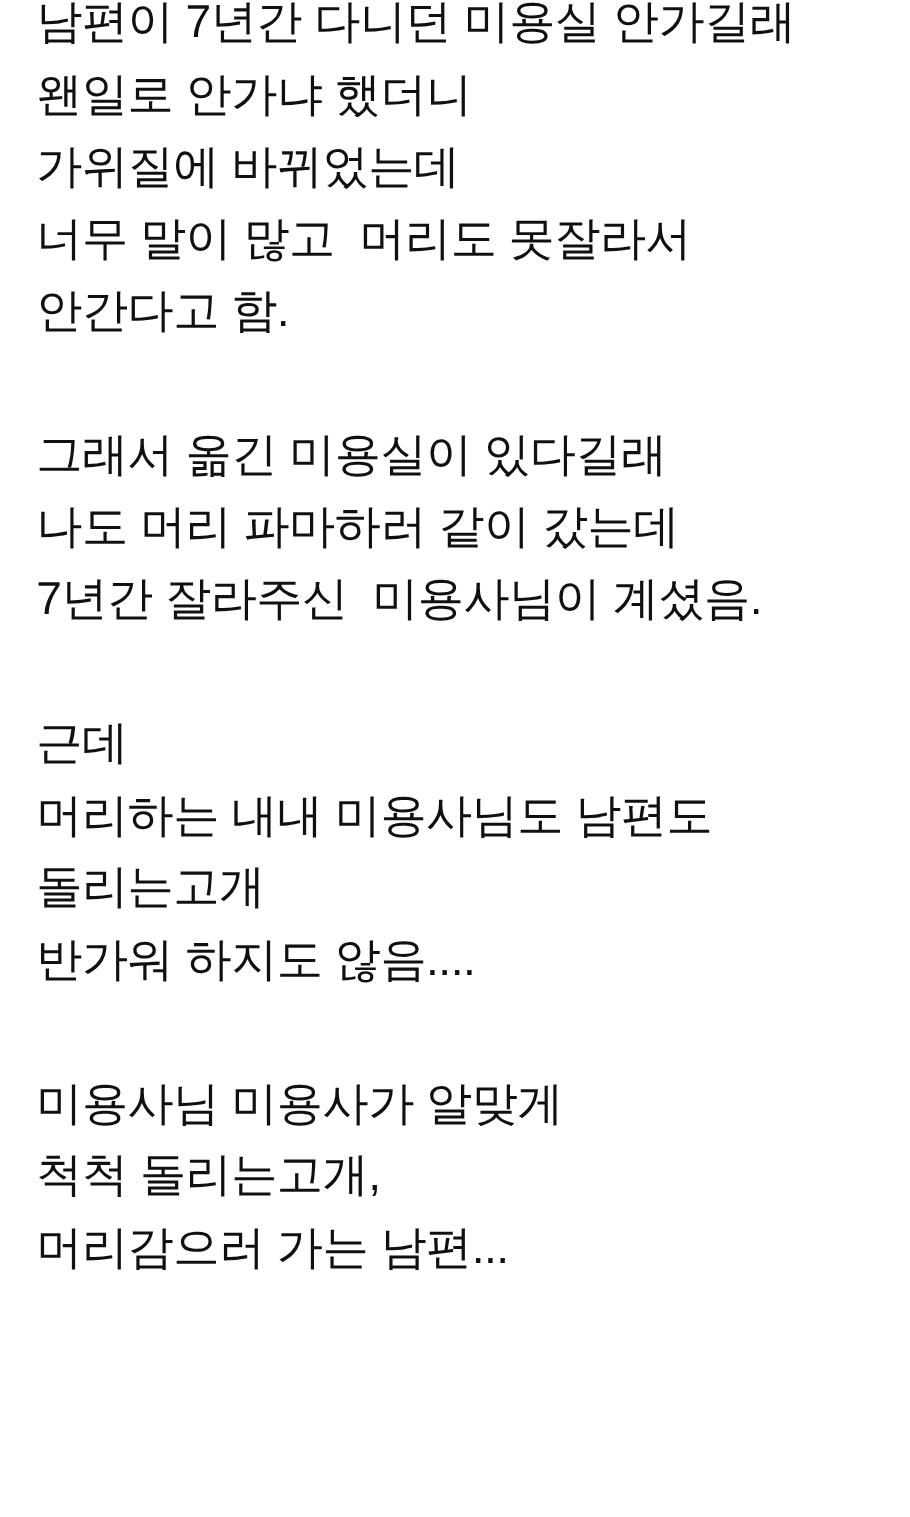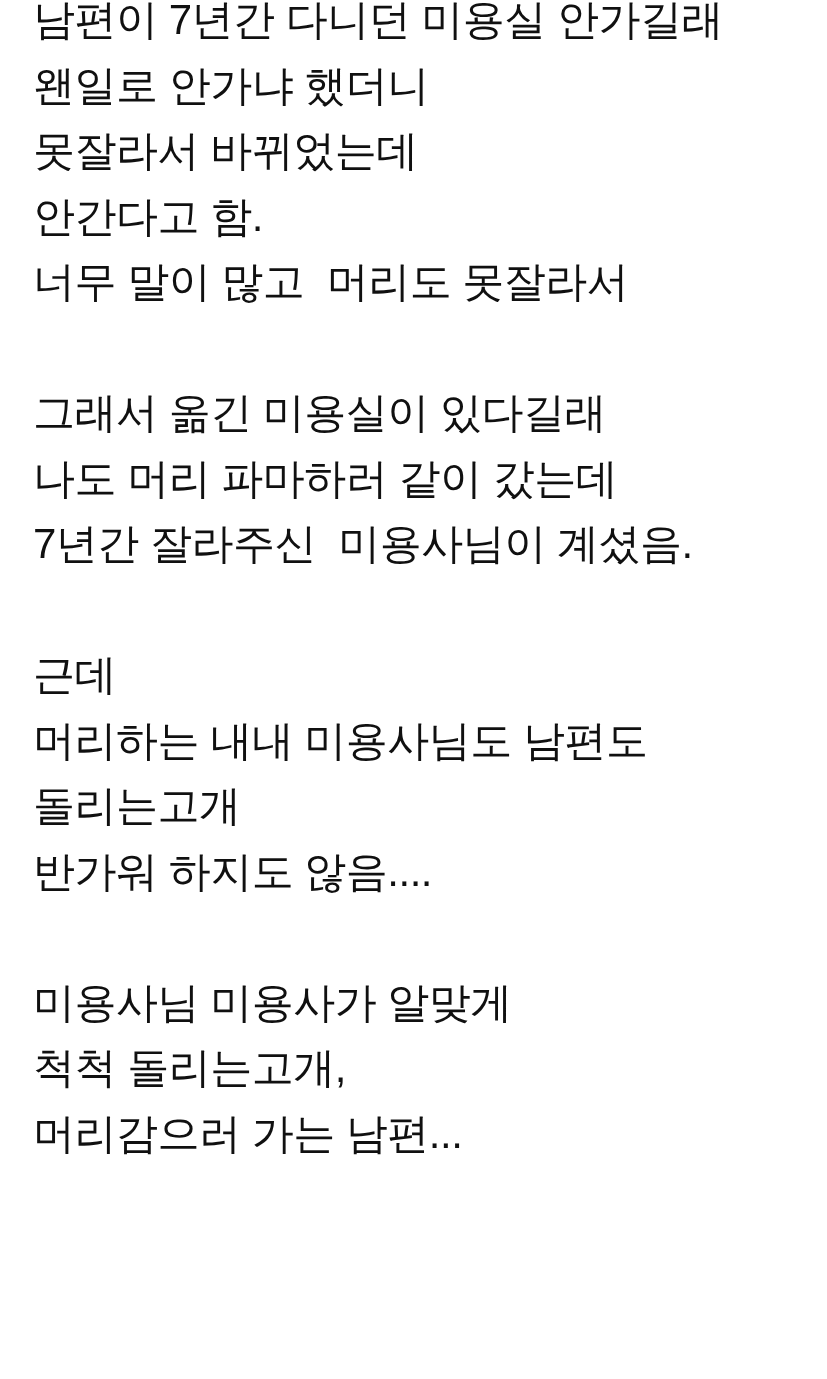--- a/index.html
+++ b/index.html
@@ -33,23 +33,23 @@
   }
 </style>
 </head>
 <body>
 
 <div class="post">
 
   <div class="para">
     <div class="line">남편이 7년간 다니던 미용실 안가길래</div>
     <div class="line">왠일로 안가냐 했더니</div>
-    <div class="line">못잘라서 바뀌었는데</div>
+    <div class="line">가위질에 바뀌었는데</div>
+    <div class="line">너무 말이 많고  머리도 못잘라서</div>
     <div class="line">안간다고 함.</div>
-    <div class="line">너무 말이 많고  머리도 못잘라서</div>
   </div>
 
   <div class="para">
     <div class="line">그래서 옮긴 미용실이 있다길래</div>
     <div class="line">나도 머리 파마하러 같이 갔는데</div>
     <div class="line">7년간 잘라주신  미용사님이 계셨음.</div>
   </div>
 
   <div class="para">
     <div class="line">근데</div>

